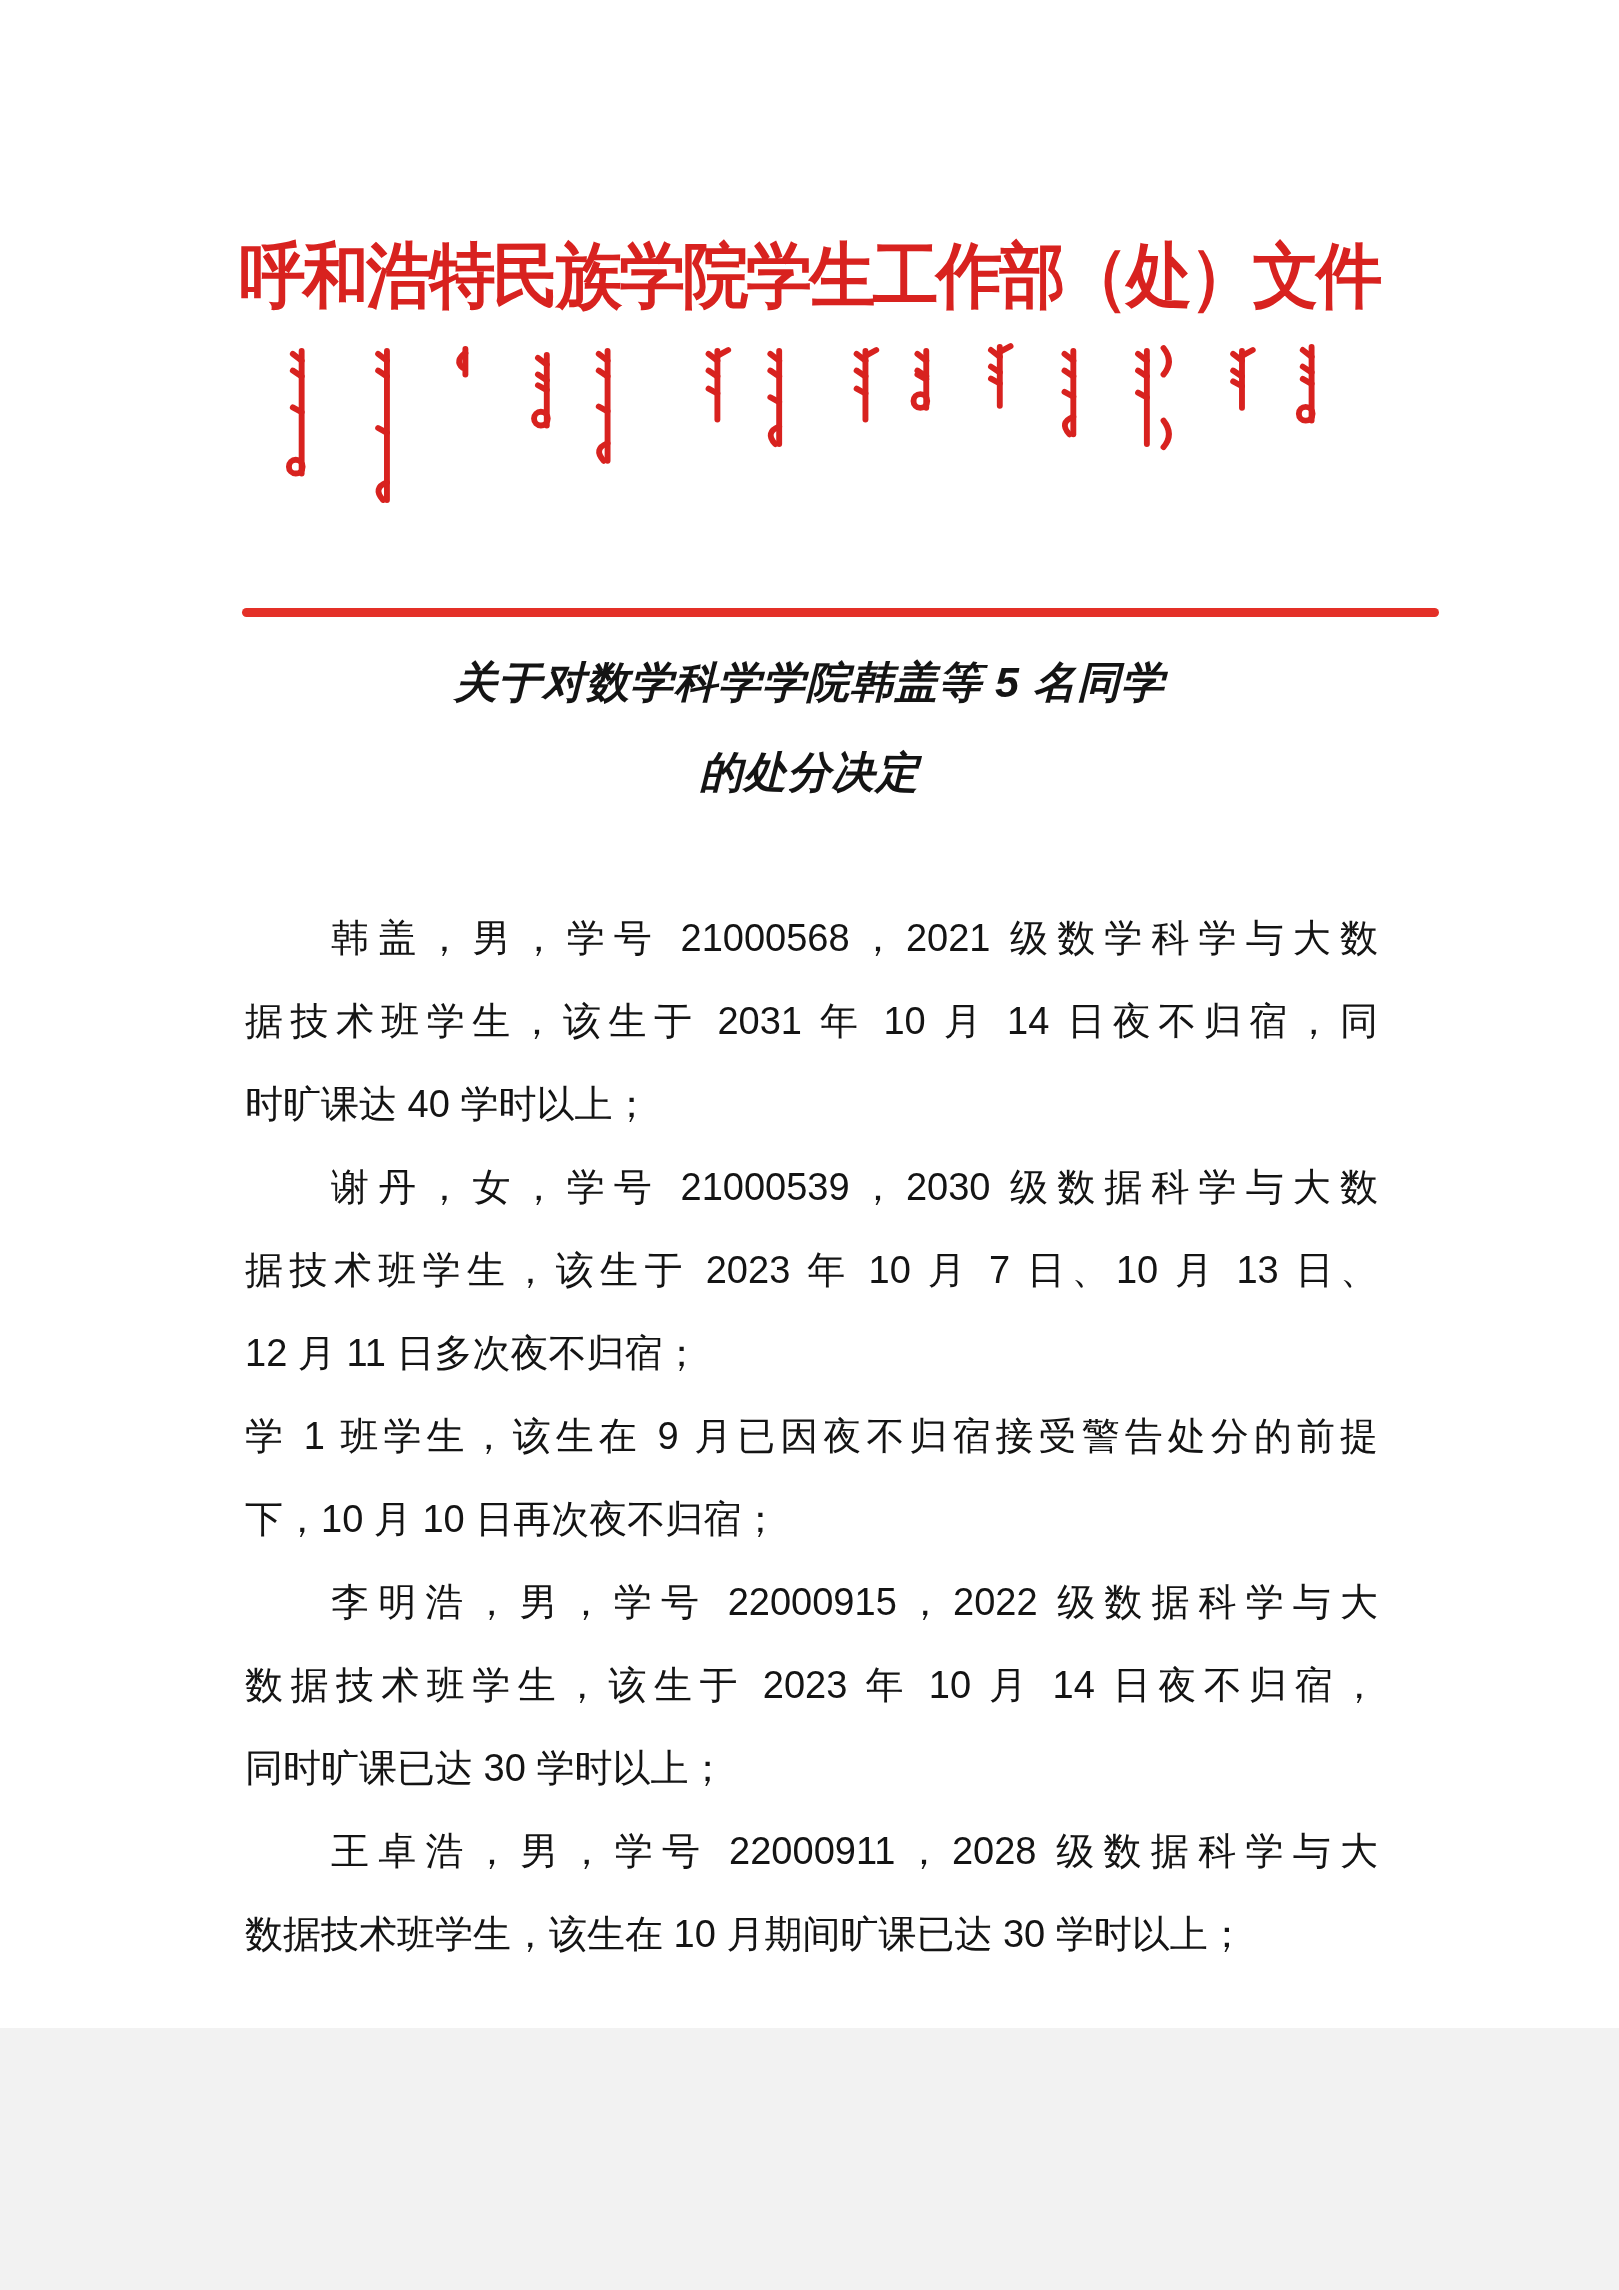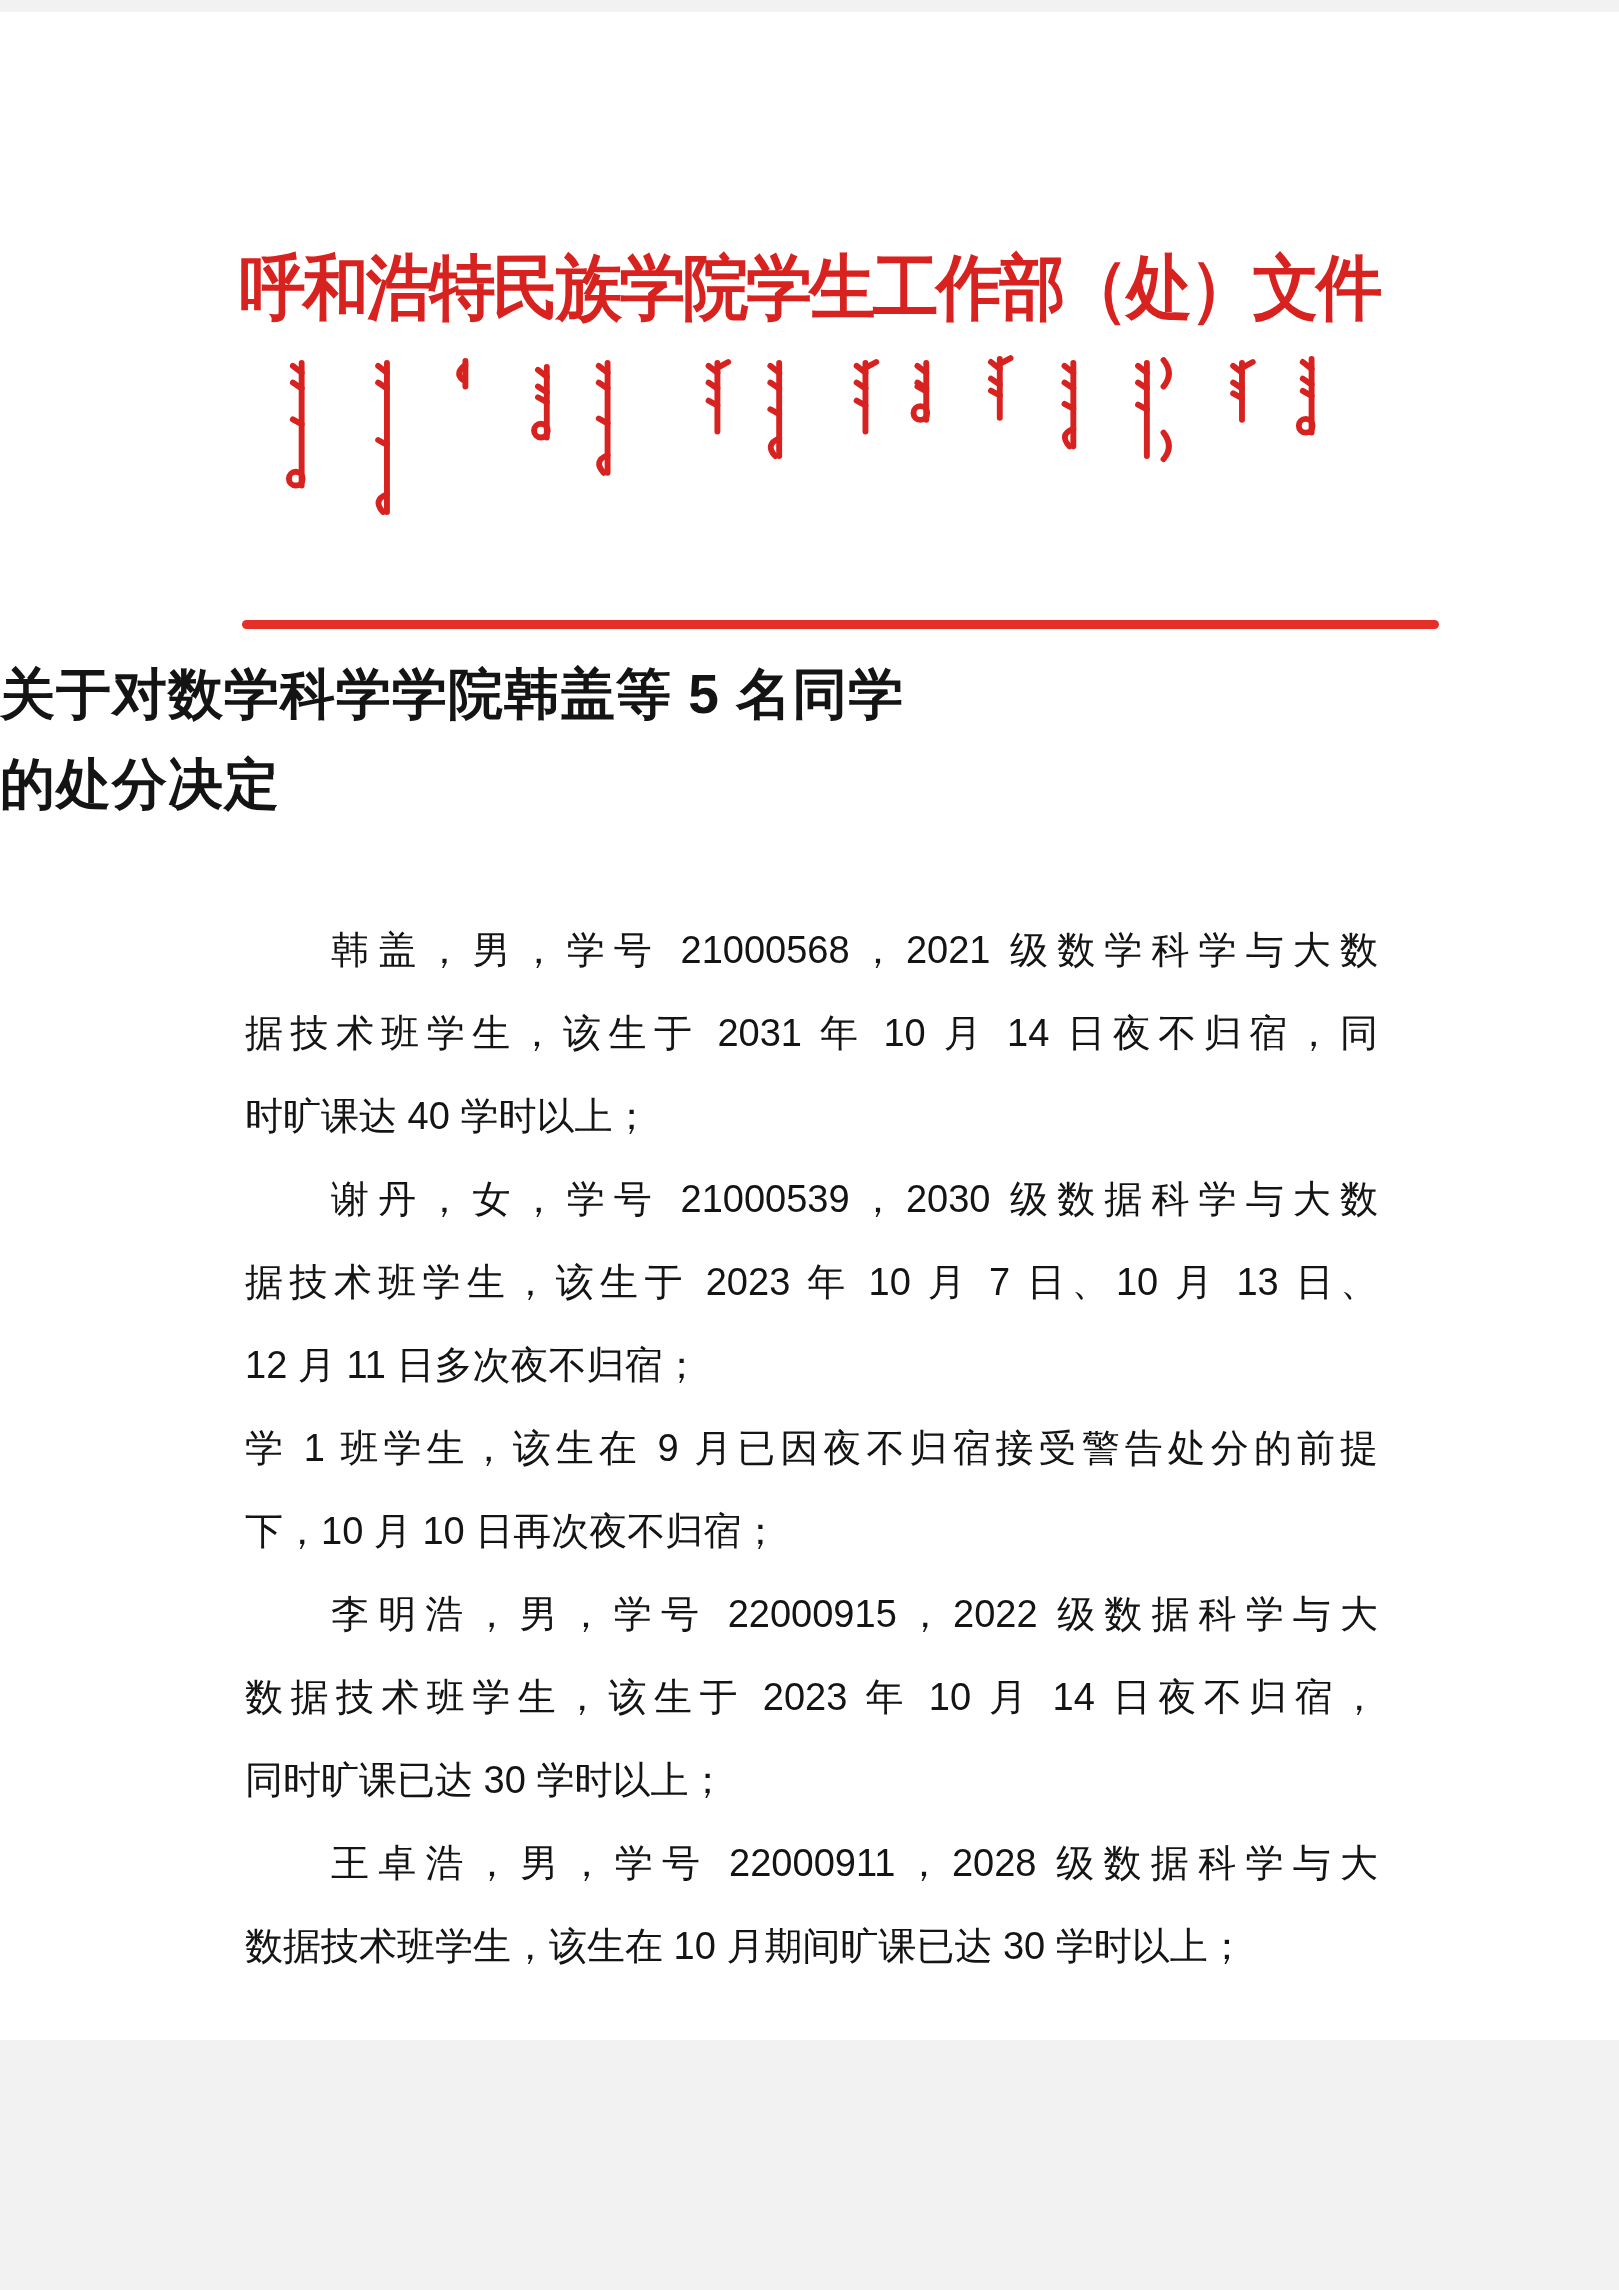--- a/index.html
+++ b/index.html
@@ -5,21 +5,21 @@
   :root{
     --red:#d8221f;
     --red-line:#e43028;
     --ink:#141414;
     --paper:#ffffff;
   }
   html,body{margin:0;padding:0;background:#f2f2f2;}
   .page{
     position:relative;
     width:1619px;height:2028px;
-    margin:12px auto;
+    margin:0 auto;
     background:var(--paper);
     font-family:"Liberation Sans", sans-serif;
     color:var(--ink);
     overflow:hidden;
   }
   .header-title{
     position:absolute;
     top:230px;left:0;width:100%;
     text-align:center;
     color:var(--red);
@@ -41,25 +41,27 @@
   .red-rule{
     position:absolute;
     top:608px;left:242px;
     width:1197px;height:8.8px;
     background:var(--red-line);
     border-radius:4.9px;
   }
   .doc-title{
     position:absolute;
     top:637px;left:0;width:100%;
-    font-size:55px;
+    text-align:center;
+    font-size:43px;
     font-weight:700;
     line-height:90px;
     color:var(--ink);
     letter-spacing:1px;
+    font-style:italic;
   }
   .doc-body{
     position:absolute;
     top:897px;left:245px;
     width:1133px;
   }
   .body-line{
     height:83px;
     line-height:83px;
     font-size:38px;

